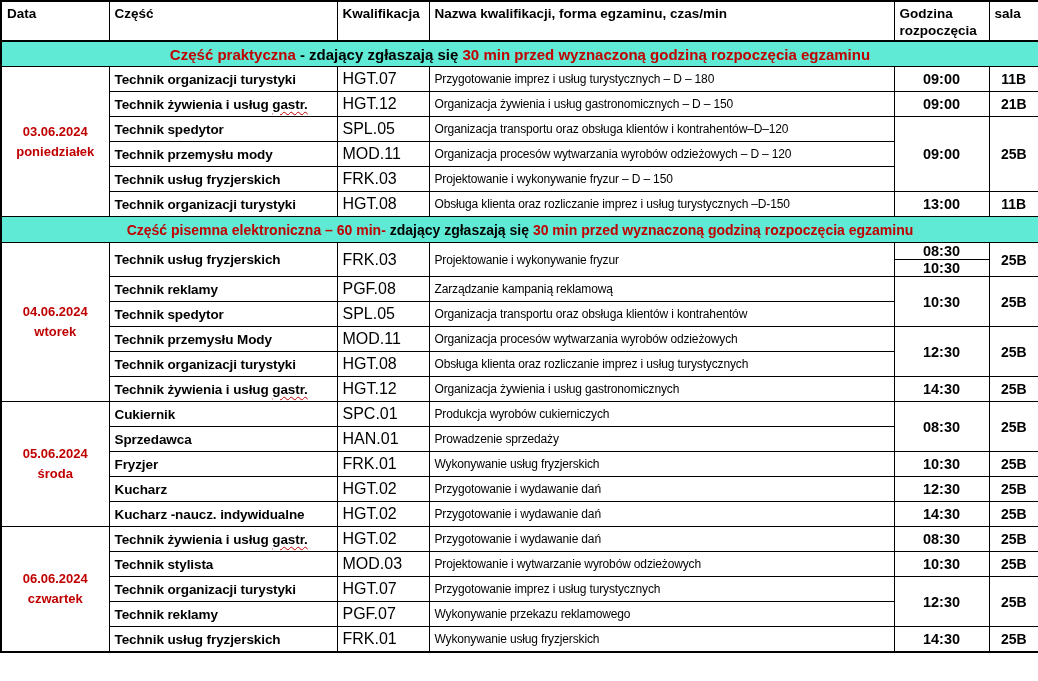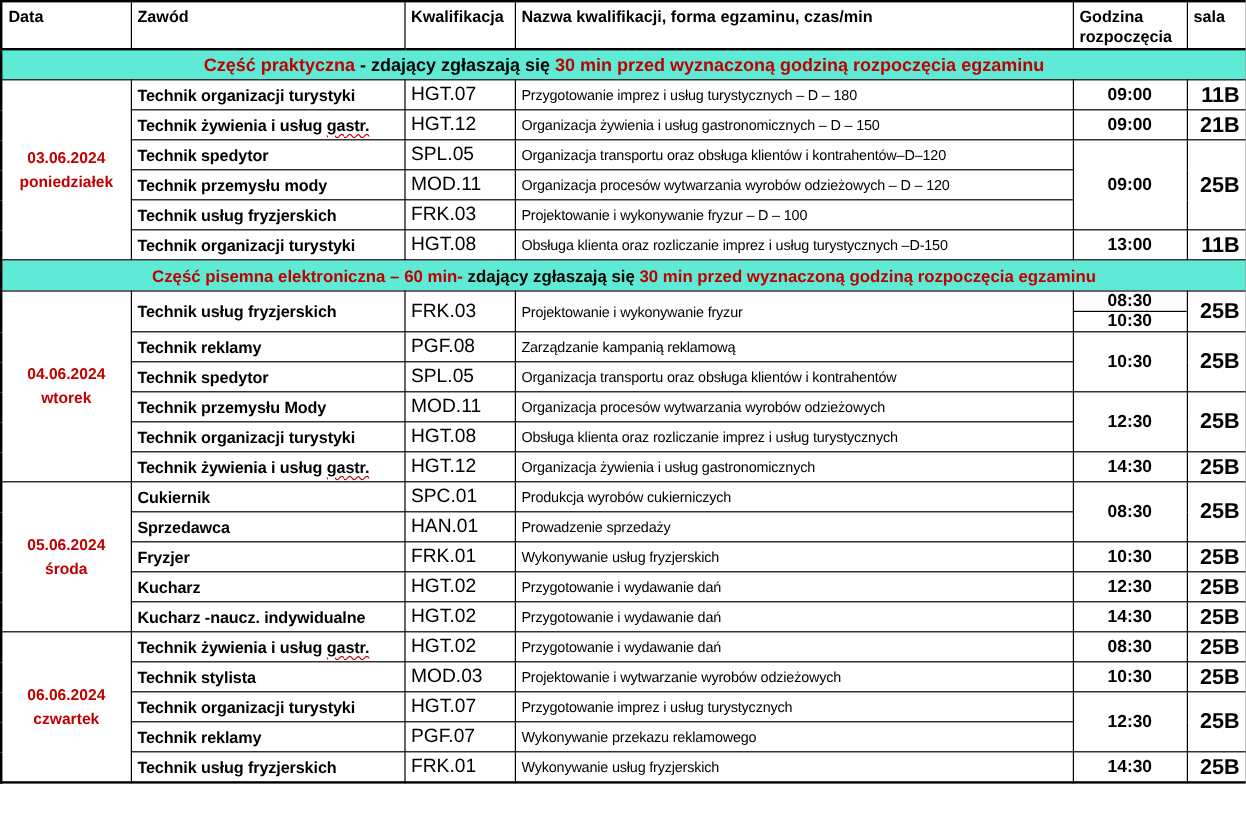--- a/index.html
+++ b/index.html
@@ -89,23 +89,23 @@
   td.nazwa{
     font-size:12px;
     letter-spacing:-0.15px;
   }
   td.godz{
     text-align:center;
     font-weight:bold;
     font-size:14.5px;
   }
   td.sala{
-    text-align:right;
-    font-weight:bold;
-    font-size:18px;
+    text-align:center;
+    font-weight:bold;
+    font-size:14px;
   }
   tr.rw td{height:25px;}
   .thickBot td{border-bottom:2px solid #000;}
   td.sep-left{border-left:2px solid #000;}
 </style>
 </head>
 <body>
 
 <div id="sheet">
   <table class="exam">
@@ -113,21 +113,21 @@
       <col class="c-data">
         <col class="c-zawod">
         <col class="c-kwal">
       <col class="c-nazwa">
         <col class="c-godz">
         <col class="c-sala">
     </colgroup>
     <tbody id="tbody">
         <tr class="hdr">
           <td>Data</td>
-          <td>Zawód</td>
+          <td>Część</td>
           <td>Kwalifikacja</td>
           <td>Nazwa kwalifikacji, forma egzaminu, czas/min</td>
           <td class="two-line">
             <div>Godzina</div>
             <div>rozpoczęcia</div>
           </td>
           <td>sala</td>
         </tr>
         <tr>
           <td class="banner" colspan="6"><span class="red">Część praktyczna</span><span class="blk"> - zdający zgłaszają się </span><span class="red">30 min przed wyznaczoną godziną rozpoczęcia egzaminu</span></td>
@@ -158,21 +158,21 @@
           <td class="sala" rowspan="3">25B</td>
         </tr>
         <tr class="rw">
           <td class="zawod">Technik przemysłu mody</td>
           <td class="kwal">MOD.11</td>
           <td class="nazwa">Organizacja procesów wytwarzania wyrobów odzieżowych – D – 120</td>
         </tr>
         <tr class="rw">
           <td class="zawod">Technik usług fryzjerskich</td>
           <td class="kwal">FRK.03</td>
-          <td class="nazwa">Projektowanie i wykonywanie fryzur – D – 100</td>
+          <td class="nazwa">Projektowanie i wykonywanie fryzur – D – 150</td>
         </tr>
         <tr class="rw thickBot">
           <td class="zawod">Technik organizacji turystyki</td>
           <td class="kwal">HGT.08</td>
           <td class="nazwa">Obsługa klienta oraz rozliczanie imprez i usług turystycznych –D-150</td>
           <td class="godz sep-left">13:00</td>
           <td class="sala">11B</td>
         </tr>
         <tr>
           <td class="banner small" colspan="6"><span class="red">Część pisemna elektroniczna – 60 min-</span><span class="blk"> zdający zgłaszają się </span><span class="red">30 min przed wyznaczoną godziną rozpoczęcia egzaminu</span></td>

